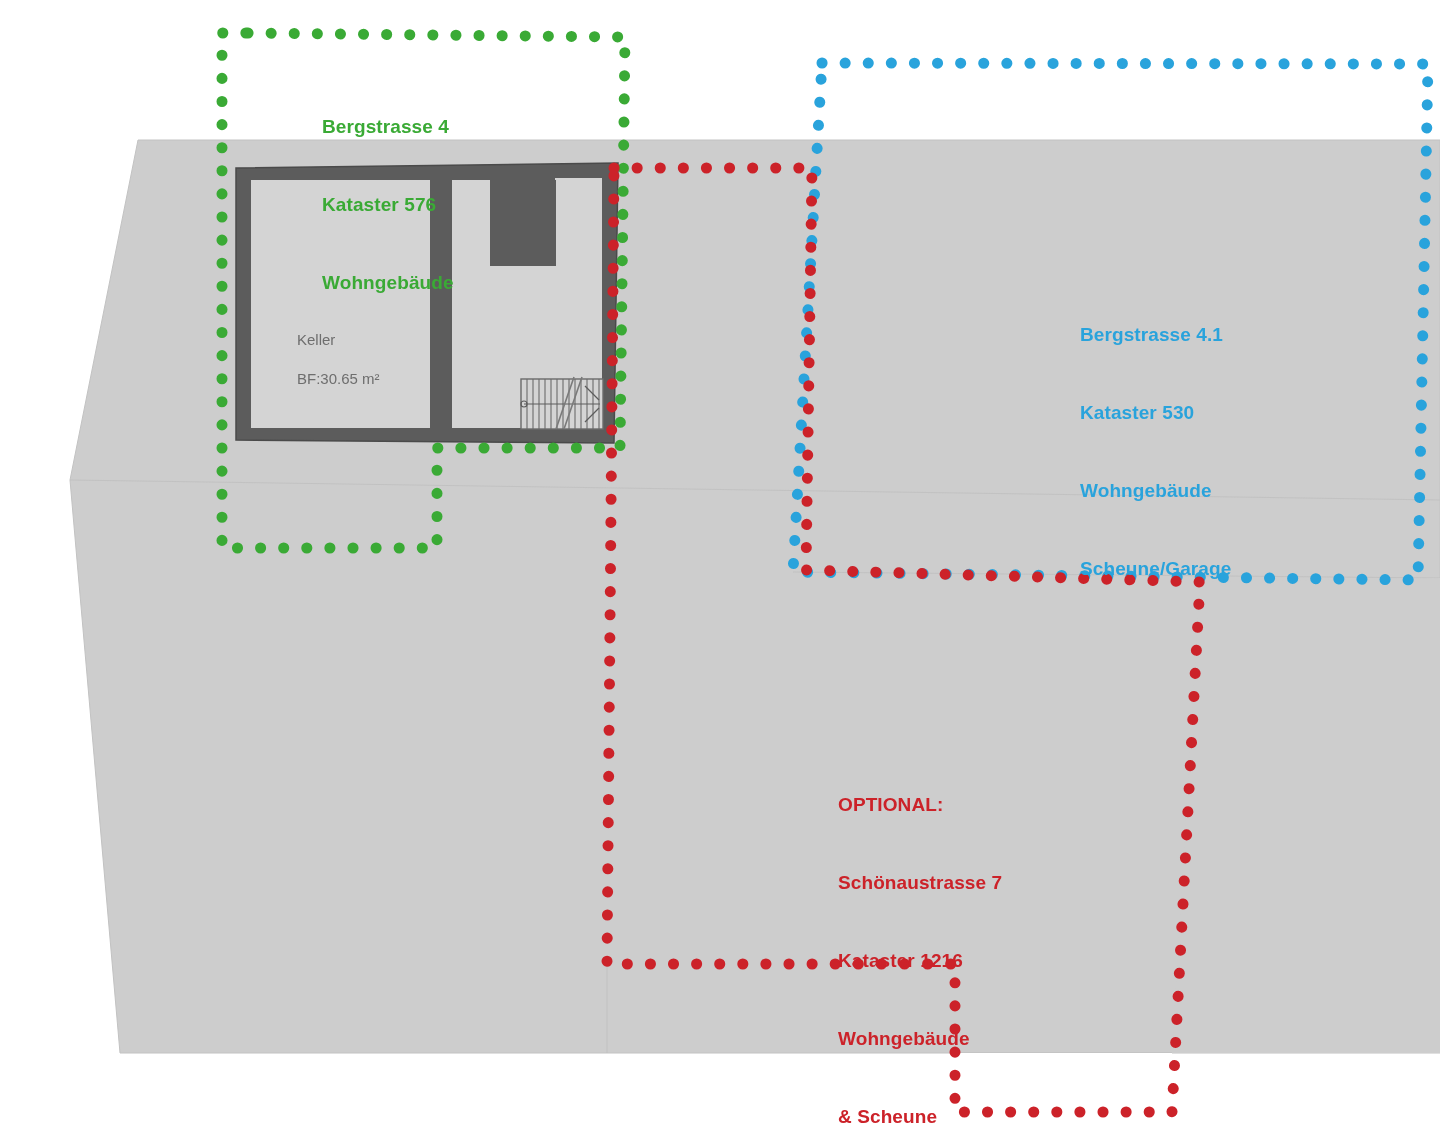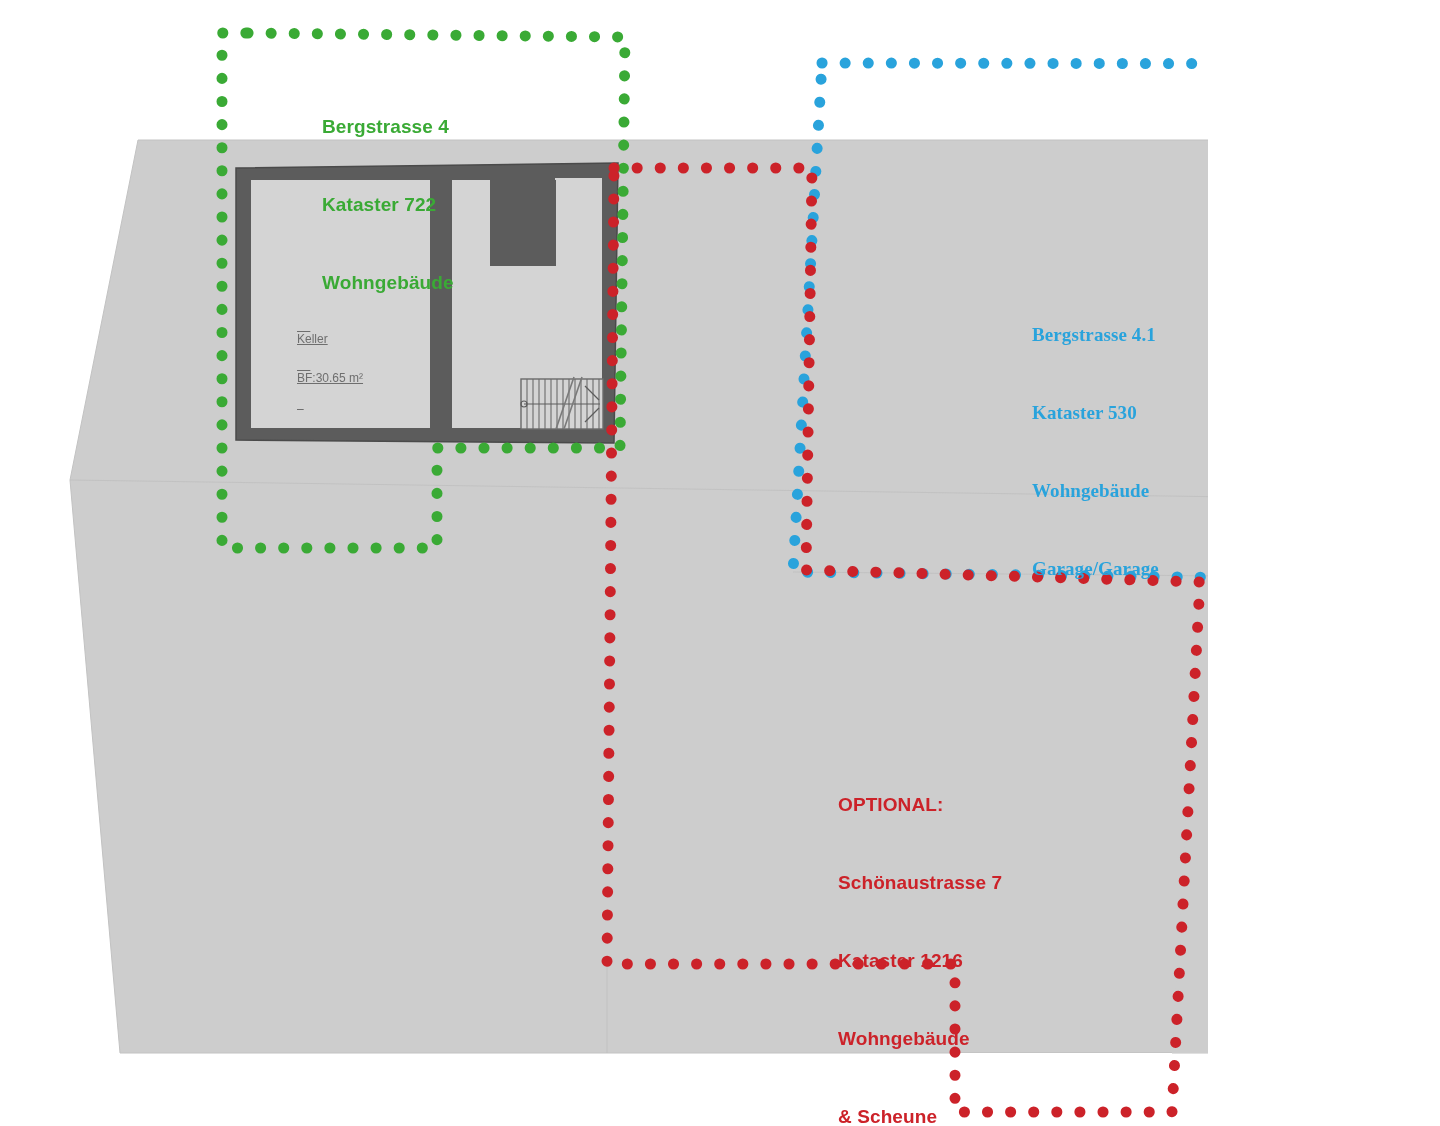--- a/index.html
+++ b/index.html
@@ -6,21 +6,21 @@
   html, body {
     margin: 0;
     padding: 0;
     background: #ffffff;
   }
   body {
     font-family: "Liberation Sans", sans-serif;
   }
   #plan {
     position: relative;
-    width: 1208px;
+    width: 1440px;
     height: 1126px;
     background: #ffffff;
     overflow: hidden;
   }
   #plan svg {
     position: absolute;
     top: 0;
     left: 0;
     width: 1440px;
     height: 1126px;
@@ -33,25 +33,24 @@
     line-height: 26px;
     white-space: pre;
     letter-spacing: 0.1px;
   }
   .label-green { color: #3aaa35; }
   .label-blue  { color: #29a3dc; }
   .label-red   { color: #cc2229; }
   .room-text {
     position: absolute;
     font-family: "Liberation Sans", sans-serif;
-    font-size: 12px;
+    font-size: 15px;
     line-height: 13px;
     color: #6e6e6e;
     white-space: pre;
-    text-decoration: underline;
   }
 </style>
 </head>
 <body>
 
 <div id="plan">
 
   <svg viewBox="0 0 1440 1126">
     <defs>
       <clipPath id="clip-site">
@@ -138,29 +137,29 @@
       <polyline points="822,63 1428,64 1418,580 793,572 822,63" fill="none" stroke="#29a3dc" stroke-width="11" stroke-linecap="round" stroke-dasharray="0.1 23"></polyline>
     </g>
 
     <g>
       <polyline points="614,168 812,168 806,570 1200,582 1172,1112 955,1112 955,964 607,964 614,168" fill="none" stroke="#cc2229" stroke-width="11" stroke-linecap="round" stroke-dasharray="0.1 23"></polyline>
     </g>
   </svg>
 
   <div class="label label-green" style="left:322px; top:62px;">
     <div>Bergstrasse 4</div>
-    <div>Kataster 722</div>
+    <div>Kataster 576</div>
     <div>Wohngebäude</div>
   </div>
 
-  <div class="label label-blue" style="left:1032px; top:270px;font-family:Liberation Serif, serif;">
+  <div class="label label-blue" style="left:1080px; top:270px;">
     <div>Bergstrasse 4.1</div>
     <div>Kataster 530</div>
     <div>Wohngebäude</div>
-    <div>Garage/Garage</div>
+    <div>Scheune/Garage</div>
   </div>
 
   <div class="label label-red" style="left:838px; top:740px;">
     <div>OPTIONAL:</div>
     <div>Schönaustrasse 7</div>
     <div>Kataster 1216</div>
     <div>Wohngebäude</div>
     <div>&amp; Scheune</div>
   </div>
 

